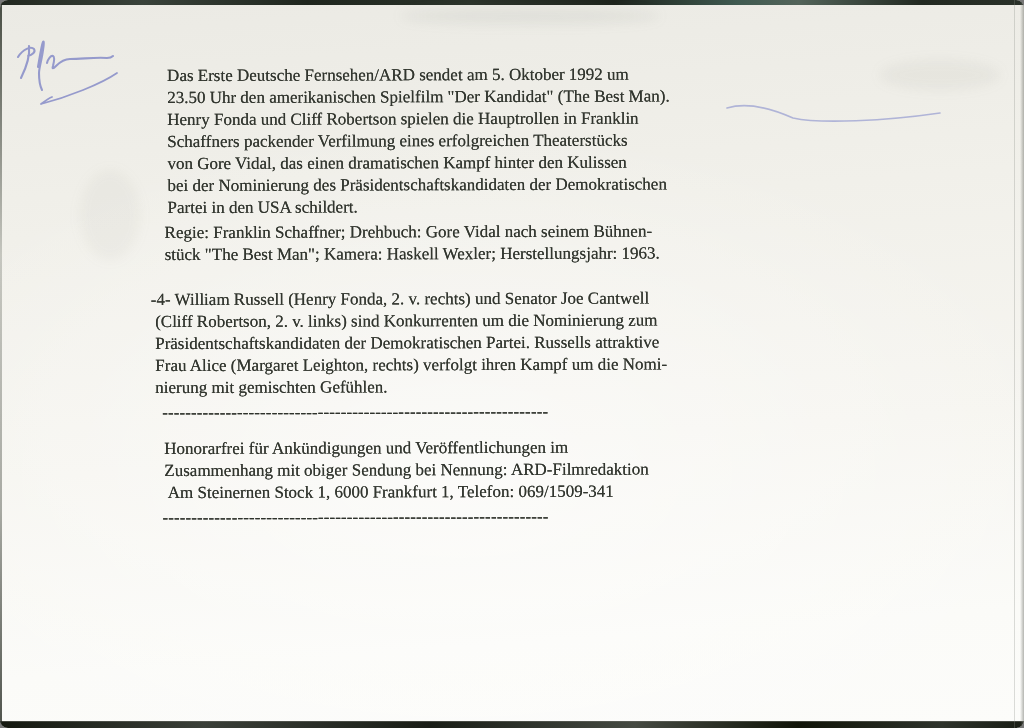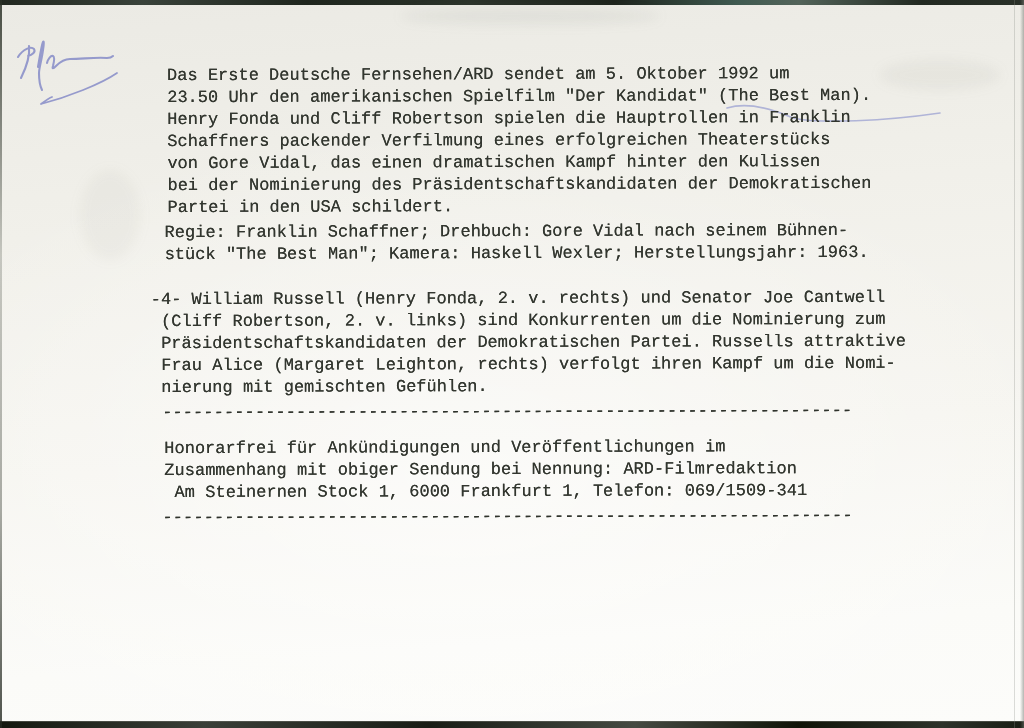--- a/index.html
+++ b/index.html
@@ -4,21 +4,22 @@
 <style>
   html, body { margin: 0; padding: 0; background: #777; }
   .stage {
     position: relative;
     width: 1024px;
     height: 728px;
     overflow: hidden;
     background:
       radial-gradient(ellipse 900px 500px at 45% 65%, rgba(255,255,255,0.55), rgba(255,255,255,0) 70%),
       linear-gradient(176deg, #ebeae4 0%, #f1f0ea 30%, #f6f5f0 60%, #fbfbf8 85%, #fcfcfa 100%);
-    font-family: Liberation Mono, monospace;
+    font-family: Liberation Serif, serif;
+    border-radius: 8px;
   }
 
   
   .edge-top {
     position: absolute; top: 0; left: 0; right: 0; height: 5px;
     background: linear-gradient(90deg,
       #222820 0%, #39423a 14%, #1f261e 30%, #2b332a 46%,
       #1d231c 60%, #3f5a50 72%, #53645a 78%, #222921 90%, #2a3129 100%);
   }
   .edge-bottom {

